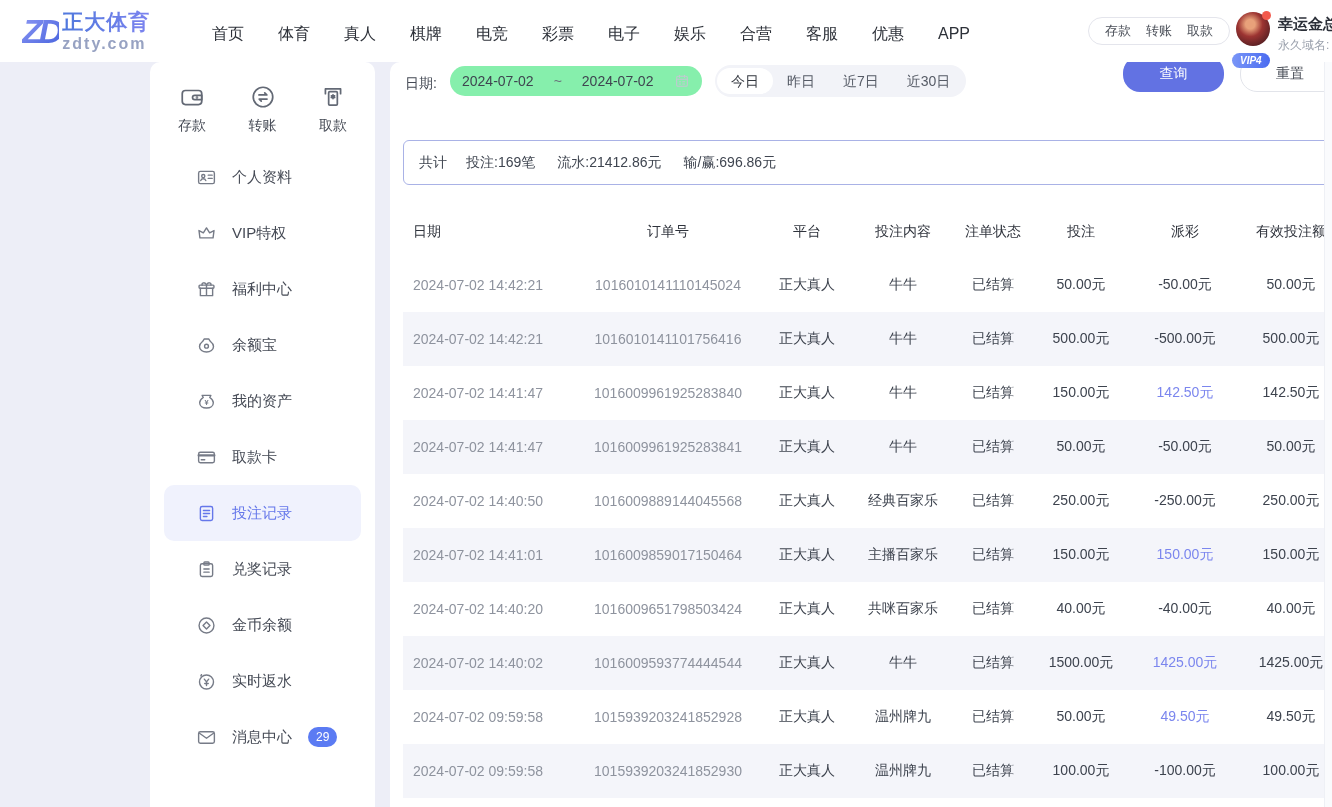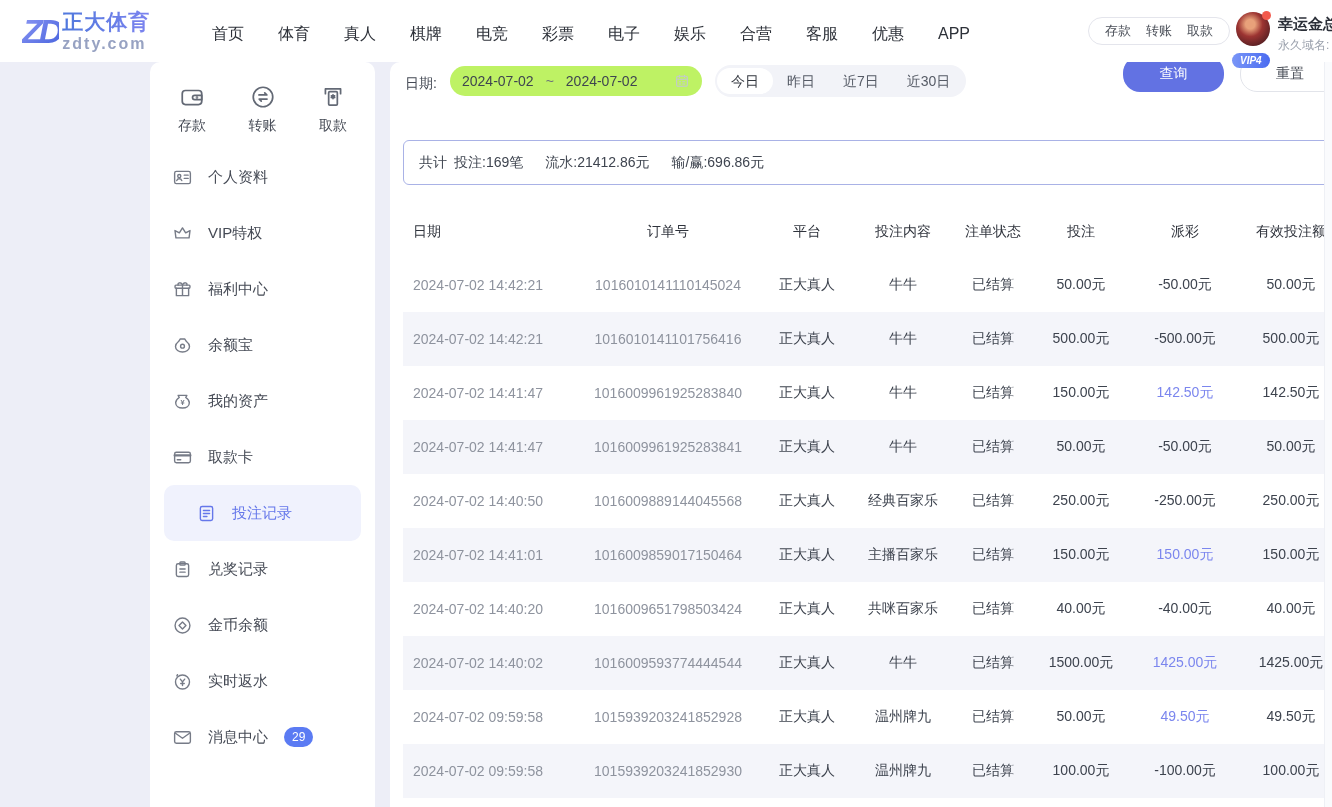--- a/index.html
+++ b/index.html
@@ -41,54 +41,54 @@
   .user-name{position:absolute;left:42px;top:5px;font-size:15px;font-weight:700;color:#2b2f38;white-space:nowrap;}
   .user-domain{position:absolute;left:42px;top:27px;font-size:12px;color:#9aa0ac;white-space:nowrap;}
   
   aside{position:absolute;left:150px;top:62px;width:225px;height:745px;background:#fff;
     border-radius:10px 10px 0 0;overflow:hidden;}
   .quick-actions{display:flex;justify-content:space-between;padding:22px 28px 0 28px;}
   .qa{display:flex;flex-direction:column;align-items:center;gap:7px;cursor:pointer;}
   .qa .icon{width:26px;height:26px;color:#636975;}
   .qa-label{font-size:14px;color:#454a55;}
   .side-menu{margin-top:14px;}
-  .menu-item{height:56px;display:flex;align-items:center;padding-left:22px;cursor:pointer;color:#454a55;}
+  .menu-item{height:56px;display:flex;align-items:center;padding-left:46px;cursor:pointer;color:#454a55;}
   .menu-item .icon{width:21px;height:21px;color:#767b87;margin-right:15px;flex:none;}
   .menu-label{font-size:15px;white-space:nowrap;}
   .menu-item.active{margin:0 14px;padding-left:32px;border-radius:10px;background:#f0f2fd;color:var(--active,#6577ea);}
   .menu-item.active .icon{color:var(--active,#6577ea);}
   .badge{margin-left:16px;background:var(--badge,#5b7bf3);color:#fff;font-size:12px;line-height:1;
     padding:4px 8px;border-radius:10px;}
   .icon svg{width:100%;height:100%;display:block;fill:none;stroke:currentColor;stroke-width:1.6;
     stroke-linecap:round;stroke-linejoin:round;}
   .icon text{fill:currentColor;stroke:none;font-weight:bold;font-family:inherit;}
   
   main{position:absolute;left:390px;top:62px;width:953px;height:745px;background:#fff;
     border-radius:10px 0 0 0;overflow:hidden;}
   .f-label{position:absolute;left:15px;top:13px;font-size:14px;color:#454a55;}
   .date-input{position:absolute;left:60px;top:4px;width:252px;height:30px;box-sizing:border-box;
-    background:#bef264;border-radius:15px;display:flex;align-items:center;gap:12px;
+    background:#86efac;border-radius:15px;display:flex;align-items:center;gap:20px;
     padding:0 12px;font-size:14px;color:#3f4550;cursor:pointer;}
   .date-input .sep{color:#6a6f7a;}
   .cal{margin-left:auto;width:16px;height:16px;color:#c3c7d2;}
   .segments{position:absolute;left:325px;top:3px;height:32px;background:#f2f3f8;border-radius:16px;
     display:flex;align-items:center;padding:0 2px;}
   .seg{font-size:14px;color:#565b66;padding:0 14px;height:26px;line-height:26px;border-radius:13px;
     cursor:pointer;white-space:nowrap;}
   .seg.active{background:#fff;color:#33373f;}
   .btn{position:absolute;top:-6px;height:36px;width:101px;border-radius:17px;font-size:14px;
     border:none;cursor:pointer;font-family:inherit;}
   .btn.primary{left:733px;background:var(--accent,#6272e3);color:#fff;}
   .btn.ghost{left:850px;width:100px;background:#fff;border:1px solid #e2e4ea;color:#4a4f58;}
   .summary{position:absolute;left:13px;top:78px;width:938px;height:45px;box-sizing:border-box;
     border:1px solid #a9b2e6;border-radius:6px;background:#fff;
     display:flex;align-items:center;padding:0 15px;font-size:14px;color:#3f4550;}
   .summary span{margin-left:22px;white-space:nowrap;}
   .summary span:first-child{margin-left:0;}
-  .summary span:nth-child(2){margin-left:7px;}
+  .summary span:nth-child(2){margin-left:19px;}
   .table{position:absolute;left:13px;top:143px;width:940px;}
   .trow{display:grid;grid-template-columns:170px 190px 88px 104px 76px 100px 108px 104px;
     align-items:center;height:54px;font-size:14px;color:#3d434e;}
   .trow.head{height:53px;color:#2f333c;}
   .trow.striped{background:#f4f5fa;}
   .cell{text-align:center;white-space:nowrap;}
   .cell.c0{text-align:left;padding-left:10px;}
   .cell.muted{color:#8e939e;}
   .cell.win{color:var(--win,#7b86ee);}
   .scroll-strip{position:absolute;right:0;top:62px;width:7px;height:745px;background:#fafbfd;

